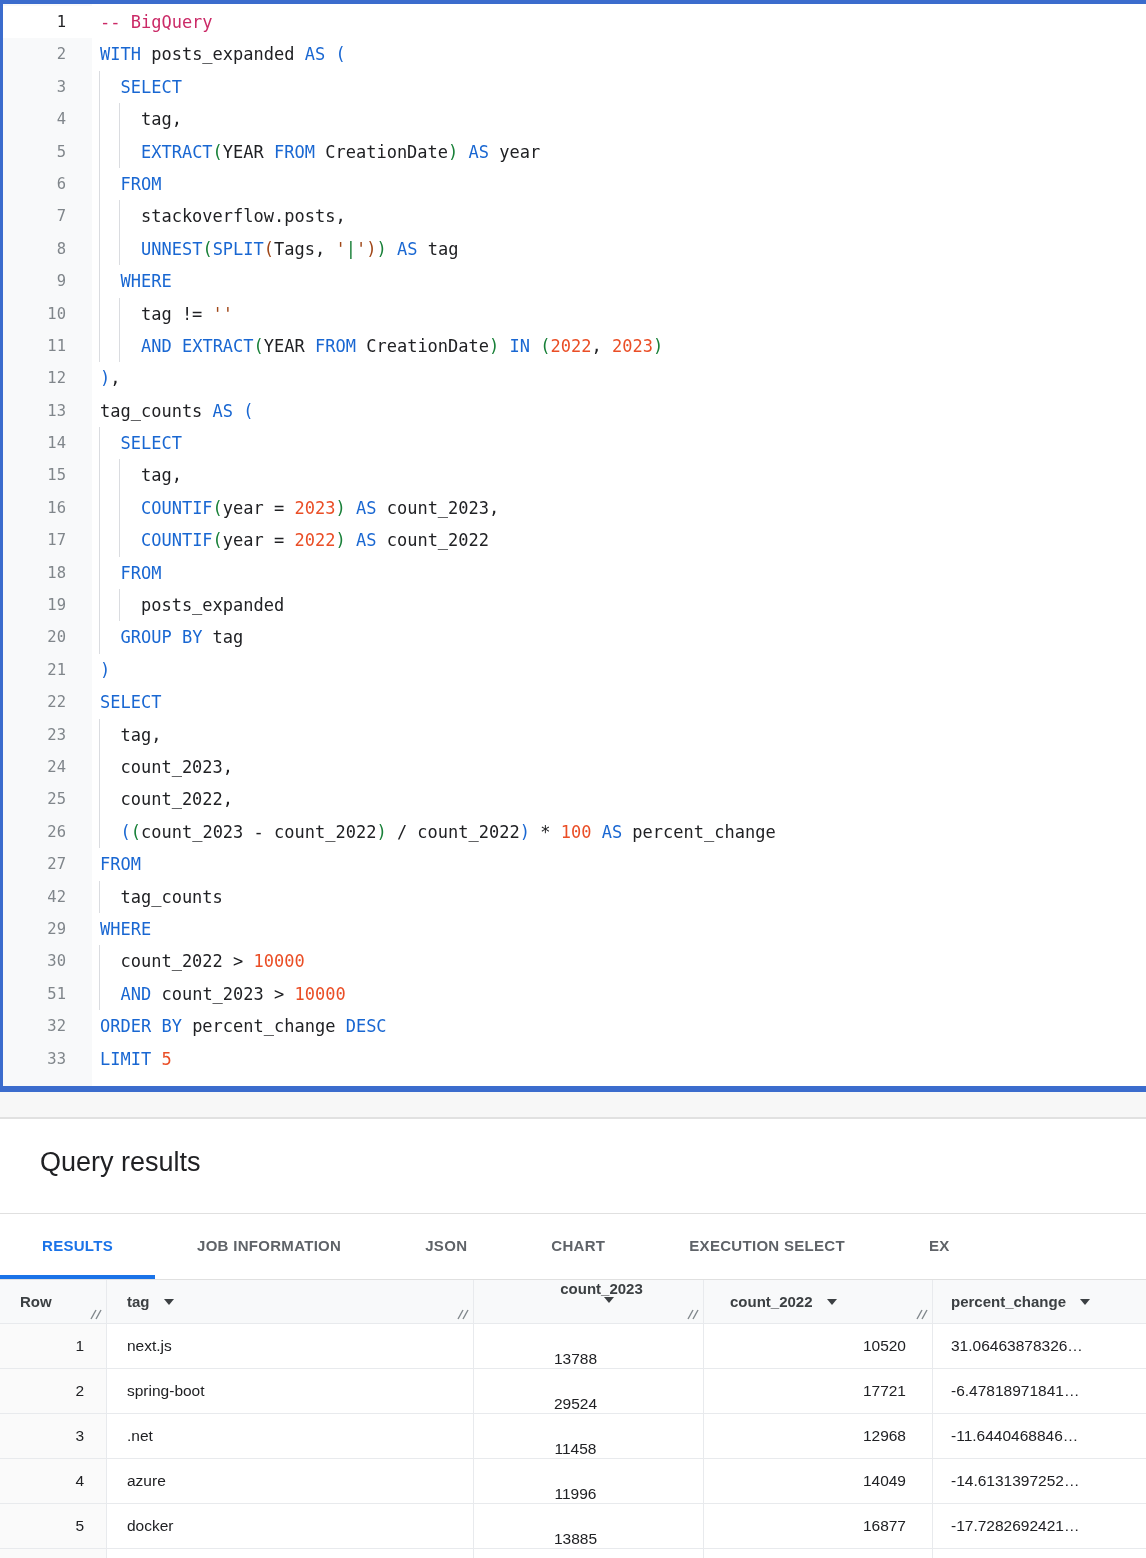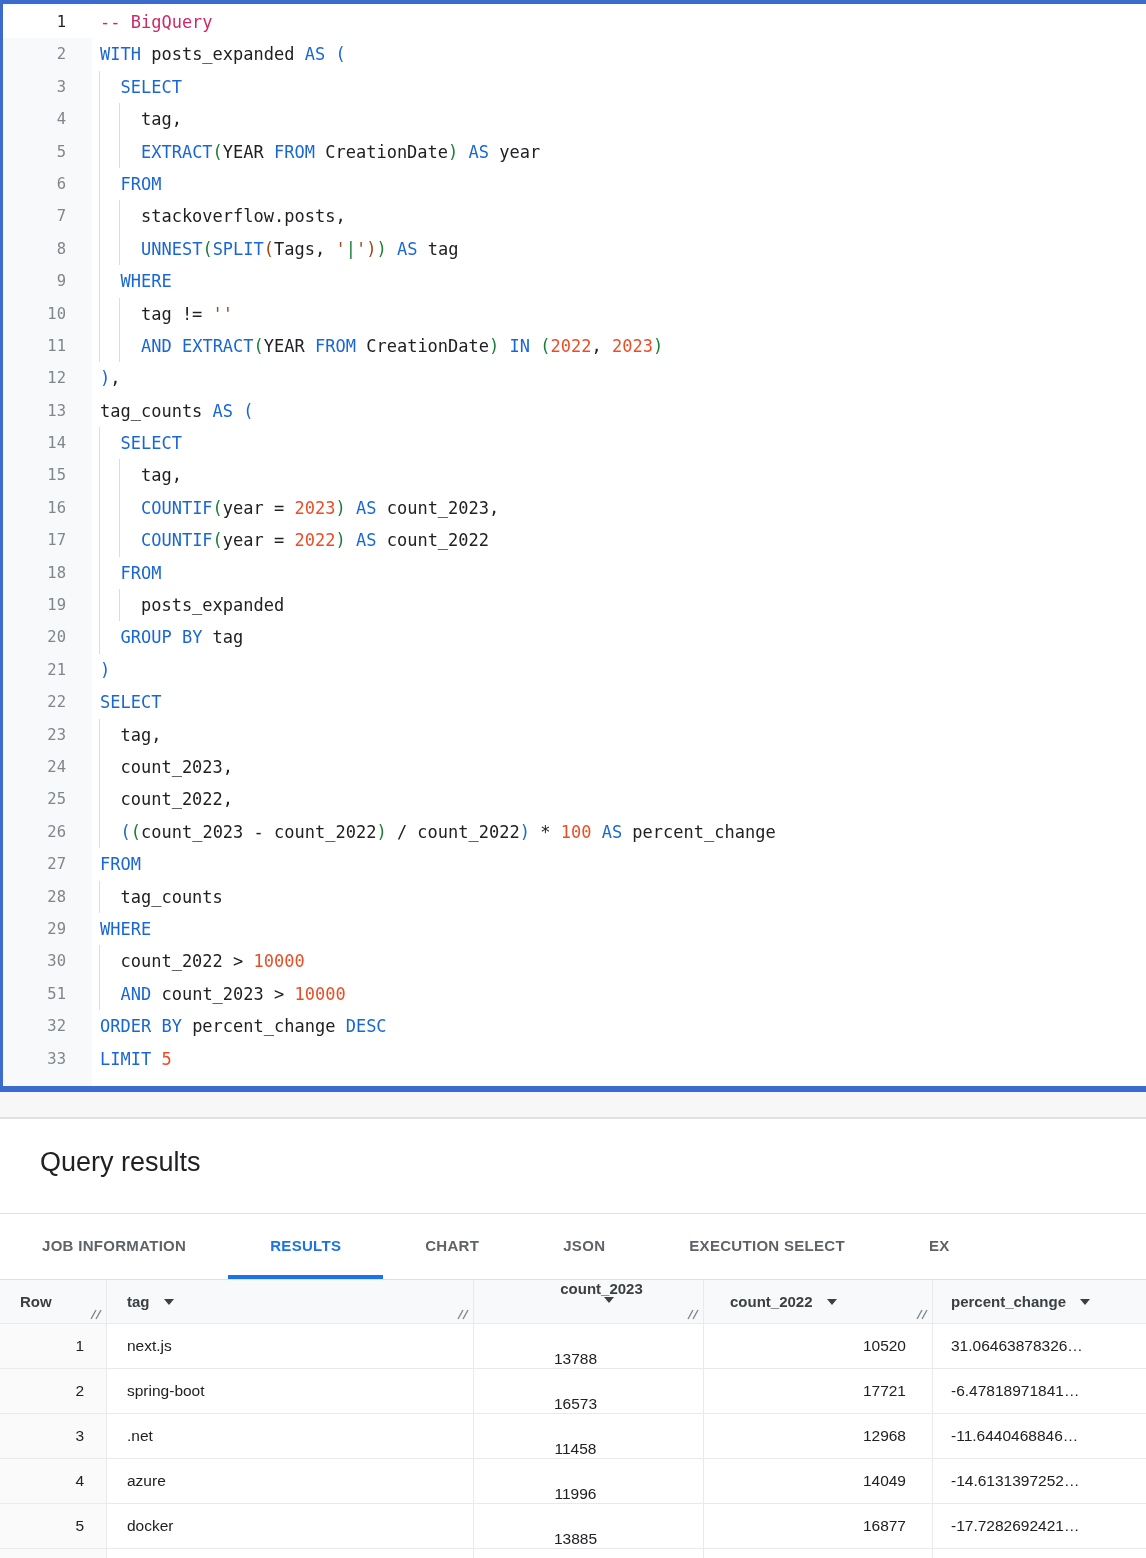--- a/index.html
+++ b/index.html
@@ -90,38 +90,38 @@
       <div class="cl"><div class="ln">18</div><div class="ct"><span class="guide" style="left: calc(0ch + 7px);"></span><span class="tk-t">  </span><span class="tk-k">FROM</span></div></div>
       <div class="cl"><div class="ln">19</div><div class="ct"><span class="guide" style="left: calc(0ch + 7px);"></span><span class="guide" style="left: calc(2ch + 7px);"></span><span class="tk-t">    posts_expanded</span></div></div>
       <div class="cl"><div class="ln">20</div><div class="ct"><span class="guide" style="left: calc(0ch + 7px);"></span><span class="tk-t">  </span><span class="tk-k">GROUP BY</span><span class="tk-t"> tag</span></div></div>
       <div class="cl"><div class="ln">21</div><div class="ct"><span class="tk-p1">)</span></div></div>
       <div class="cl"><div class="ln">22</div><div class="ct"><span class="tk-k">SELECT</span></div></div>
       <div class="cl"><div class="ln">23</div><div class="ct"><span class="guide" style="left: calc(0ch + 7px);"></span><span class="tk-t">  tag,</span></div></div>
       <div class="cl"><div class="ln">24</div><div class="ct"><span class="guide" style="left: calc(0ch + 7px);"></span><span class="tk-t">  count_2023,</span></div></div>
       <div class="cl"><div class="ln">25</div><div class="ct"><span class="guide" style="left: calc(0ch + 7px);"></span><span class="tk-t">  count_2022,</span></div></div>
       <div class="cl"><div class="ln">26</div><div class="ct"><span class="guide" style="left: calc(0ch + 7px);"></span><span class="tk-t">  </span><span class="tk-p1">(</span><span class="tk-p2">(</span><span class="tk-t">count_2023 - count_2022</span><span class="tk-p2">)</span><span class="tk-t"> / count_2022</span><span class="tk-p1">)</span><span class="tk-t"> * </span><span class="tk-n">100</span><span class="tk-t"> </span><span class="tk-k">AS</span><span class="tk-t"> percent_change</span></div></div>
       <div class="cl"><div class="ln">27</div><div class="ct"><span class="tk-k">FROM</span></div></div>
-      <div class="cl"><div class="ln">28</div><div class="ct"><span class="guide" style="left: calc(0ch + 7px);"></span><span class="tk-t">  tag_counts</span></div></div>
+      <div class="cl"><div class="ln">42</div><div class="ct"><span class="guide" style="left: calc(0ch + 7px);"></span><span class="tk-t">  tag_counts</span></div></div>
       <div class="cl"><div class="ln">29</div><div class="ct"><span class="tk-k">WHERE</span></div></div>
       <div class="cl"><div class="ln">30</div><div class="ct"><span class="guide" style="left: calc(0ch + 7px);"></span><span class="tk-t">  count_2022 &gt; </span><span class="tk-n">10000</span></div></div>
       <div class="cl"><div class="ln">51</div><div class="ct"><span class="guide" style="left: calc(0ch + 7px);"></span><span class="tk-t">  </span><span class="tk-k">AND</span><span class="tk-t"> count_2023 &gt; </span><span class="tk-n">10000</span></div></div>
       <div class="cl"><div class="ln">32</div><div class="ct"><span class="tk-k">ORDER BY</span><span class="tk-t"> percent_change </span><span class="tk-k">DESC</span></div></div>
       <div class="cl"><div class="ln">33</div><div class="ct"><span class="tk-k">LIMIT</span><span class="tk-t"> </span><span class="tk-n">5</span></div></div>
     </div>
 </div>
 
 <div class="band"></div>
 
 <div class="rtitle">Query results</div>
 
 <div class="tabbar" id="tabbar">
+    <div class="tab active">RESULTS</div>
     <div class="tab">JOB INFORMATION</div>
-    <div class="tab active">RESULTS</div>
+    <div class="tab">JSON</div>
     <div class="tab">CHART</div>
-    <div class="tab">JSON</div>
     <div class="tab">EXECUTION SELECT</div>
     <div class="tab">EX</div>
   </div>
 
 <div class="tbl">
   <div class="trow head" id="thead">
       <div class="tc c0">
         <span>Row</span>
         <svg class="rsz" width="13" height="13">
           <line x1="2" y1="12" x2="7" y2="3"></line>
@@ -161,21 +161,21 @@
       <div class="trow">
         <div class="tc c0">1</div>
         <div class="tc c1">next.js</div>
         <div class="tc c2">13788</div>
         <div class="tc c3">10520</div>
         <div class="tc c4">31.06463878326…</div>
       </div>
       <div class="trow">
         <div class="tc c0">2</div>
         <div class="tc c1">spring-boot</div>
-        <div class="tc c2">16573</div>
+        <div class="tc c2">29524</div>
         <div class="tc c3">17721</div>
         <div class="tc c4">-6.47818971841…</div>
       </div>
       <div class="trow">
         <div class="tc c0">3</div>
         <div class="tc c1">.net</div>
         <div class="tc c2">11458</div>
         <div class="tc c3">12968</div>
         <div class="tc c4">-11.6440468846…</div>
       </div>

